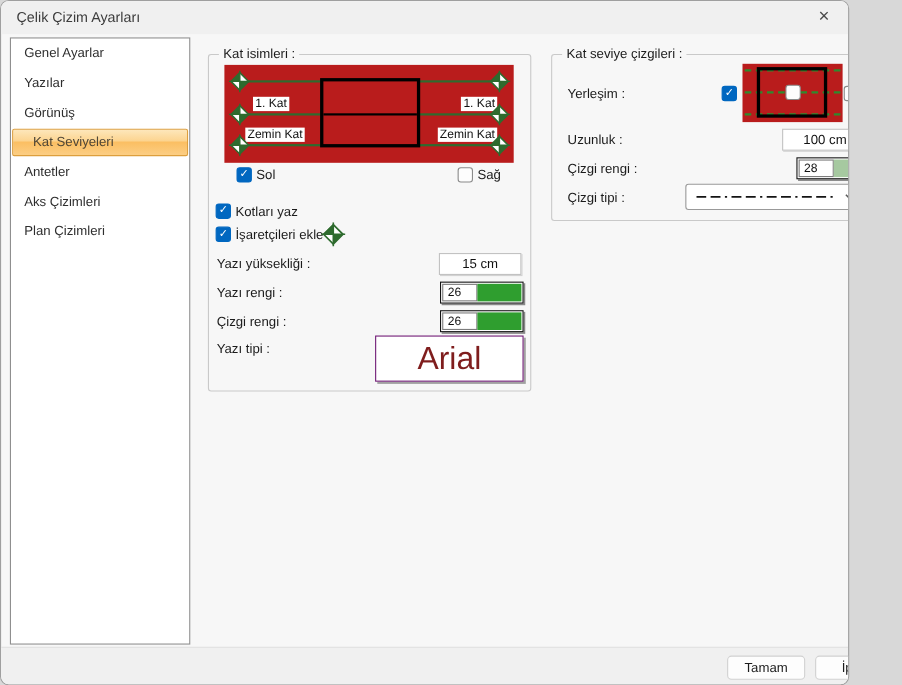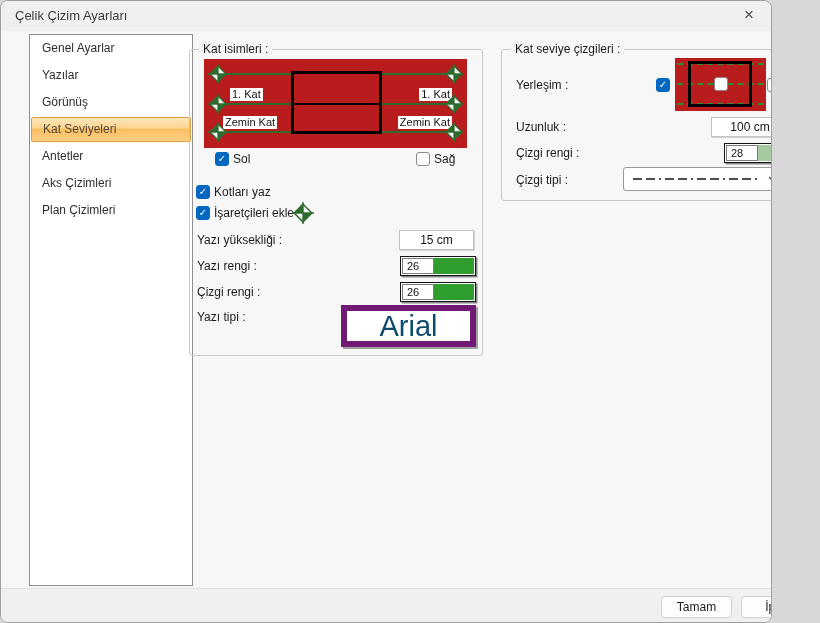--- a/index.html
+++ b/index.html
@@ -8,23 +8,23 @@
             border:1px solid #9f9f9f; border-radius:8px; overflow:hidden; }
 
   
   .titlebar { position:absolute; left:0; top:0; width:100%; height:30px; background:#f0f0f0; }
   .titlebar .title { position:absolute; left:14px; top:0; line-height:30px; font-size:13px; color:#3c3c3c; }
   .titlebar .close { position:absolute; right:8px; top:0; width:28px; height:30px; text-align:center;
                      line-height:28px; font-size:17px; color:#4a4a4a; cursor:default; }
 
   
   .sidebar { position:absolute; left:8px; top:33px; width:164px; height:552px;
-             background:#ffffff; border:1px solid #8f8f8f;margin-left:20px; }
+             background:#ffffff; border:1px solid #8f8f8f; }
   .srow { height:27px; line-height:27px; padding-left:12px; font-size:12px; color:#2e2e2e; white-space:nowrap; }
-  .srow.selected { height:25px; line-height:23px; margin:1px 1px; padding-left:11px; border-radius:2px;
+  .srow.selected { height:25px; line-height:23px; margin:1px 1px; padding-left:18px; border-radius:2px;
                    border:1px solid #dd9f3d; color:#4f4636;
                    background:linear-gradient(to bottom,#fde7bb 0%,#fcd592 42%,#fbbf63 50%,#fcce84 100%); }
 
   
   .group { position:absolute; border:1px solid #c9c9c9; border-radius:3px; }
   .group-title { position:absolute; top:-8px; left:9px; background:#f7f7f7; padding:0 4px;
                  font-size:12px; color:#1b1b1b; white-space:nowrap; }
 
   .lbl { position:absolute; font-size:12px; color:#1b1b1b; white-space:nowrap; line-height:14px; }
 
@@ -45,22 +45,22 @@
 
   
   .tinput { position:absolute; background:#fff; border:1px solid #c2c2c2;
             box-shadow:1px 1px 0 rgba(0,0,0,0.15); font-size:12px; color:#111;
             display:flex; align-items:center; justify-content:center; }
   .colorctl { position:absolute; border:1px solid #141414; background:#fff; padding:1px;
               box-shadow:1.5px 1.5px 0 rgba(0,0,0,0.45); display:flex; }
   .colorctl .num { width:32px; border:1px solid #7c7c7c; background:#fff; font-size:11px; color:#111;
                    padding-left:4px; display:flex; align-items:center; }
   .colorctl .swatch { flex:1; }
-  .fontbtn { position:absolute; background:#fff; border:6px solid #701a75;
-             box-shadow:2px 2px 0 rgba(0,0,0,0.35); font-size:29px; color:#0c4a6e;
+  .fontbtn { position:absolute; background:#fff; border:1px solid #701a75;
+             box-shadow:2px 2px 0 rgba(0,0,0,0.35); font-size:29px; color:#7f1d1d;
              display:flex; align-items:center; justify-content:center; }
   .combo { position:absolute; background:#fff; border:1px solid #999; border-radius:3px;
            display:flex; align-items:center; justify-content:space-between; padding:0 9px; }
 
   
   .footer { position:absolute; left:0; top:587px; width:100%; height:36px; background:#f0f0f0;
             border-top:1px solid #e2e2e2; }
   .btn { position:absolute; width:71px; height:22px; background:#fdfdfd; border:1px solid #d1d1d1;
          border-radius:4px; font-size:12px; color:#1b1b1b;
          display:flex; align-items:center; justify-content:center; }

